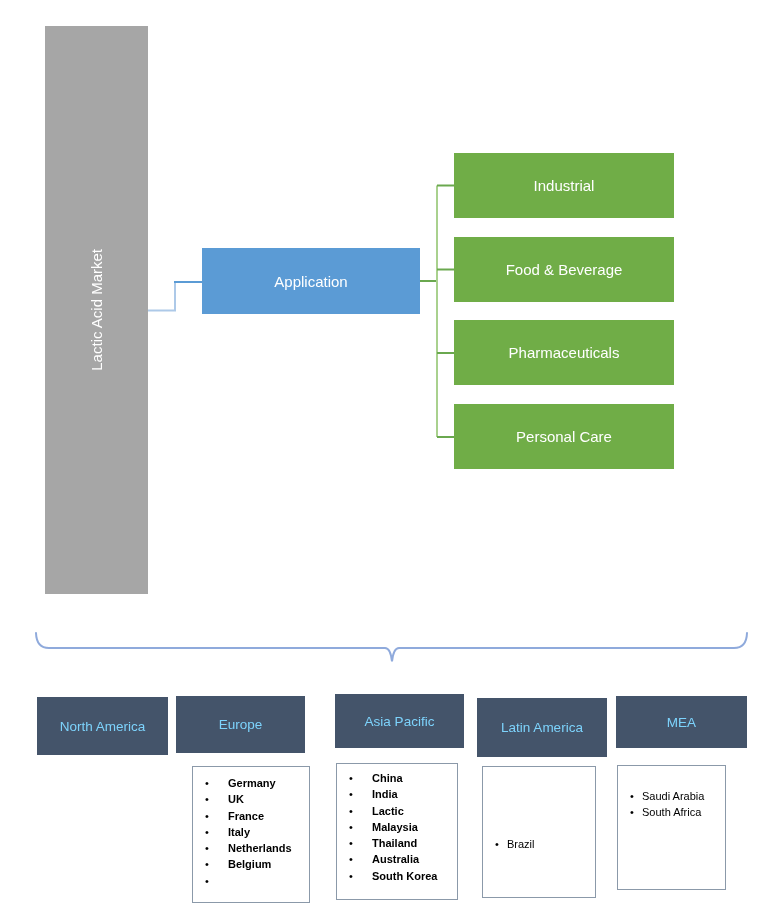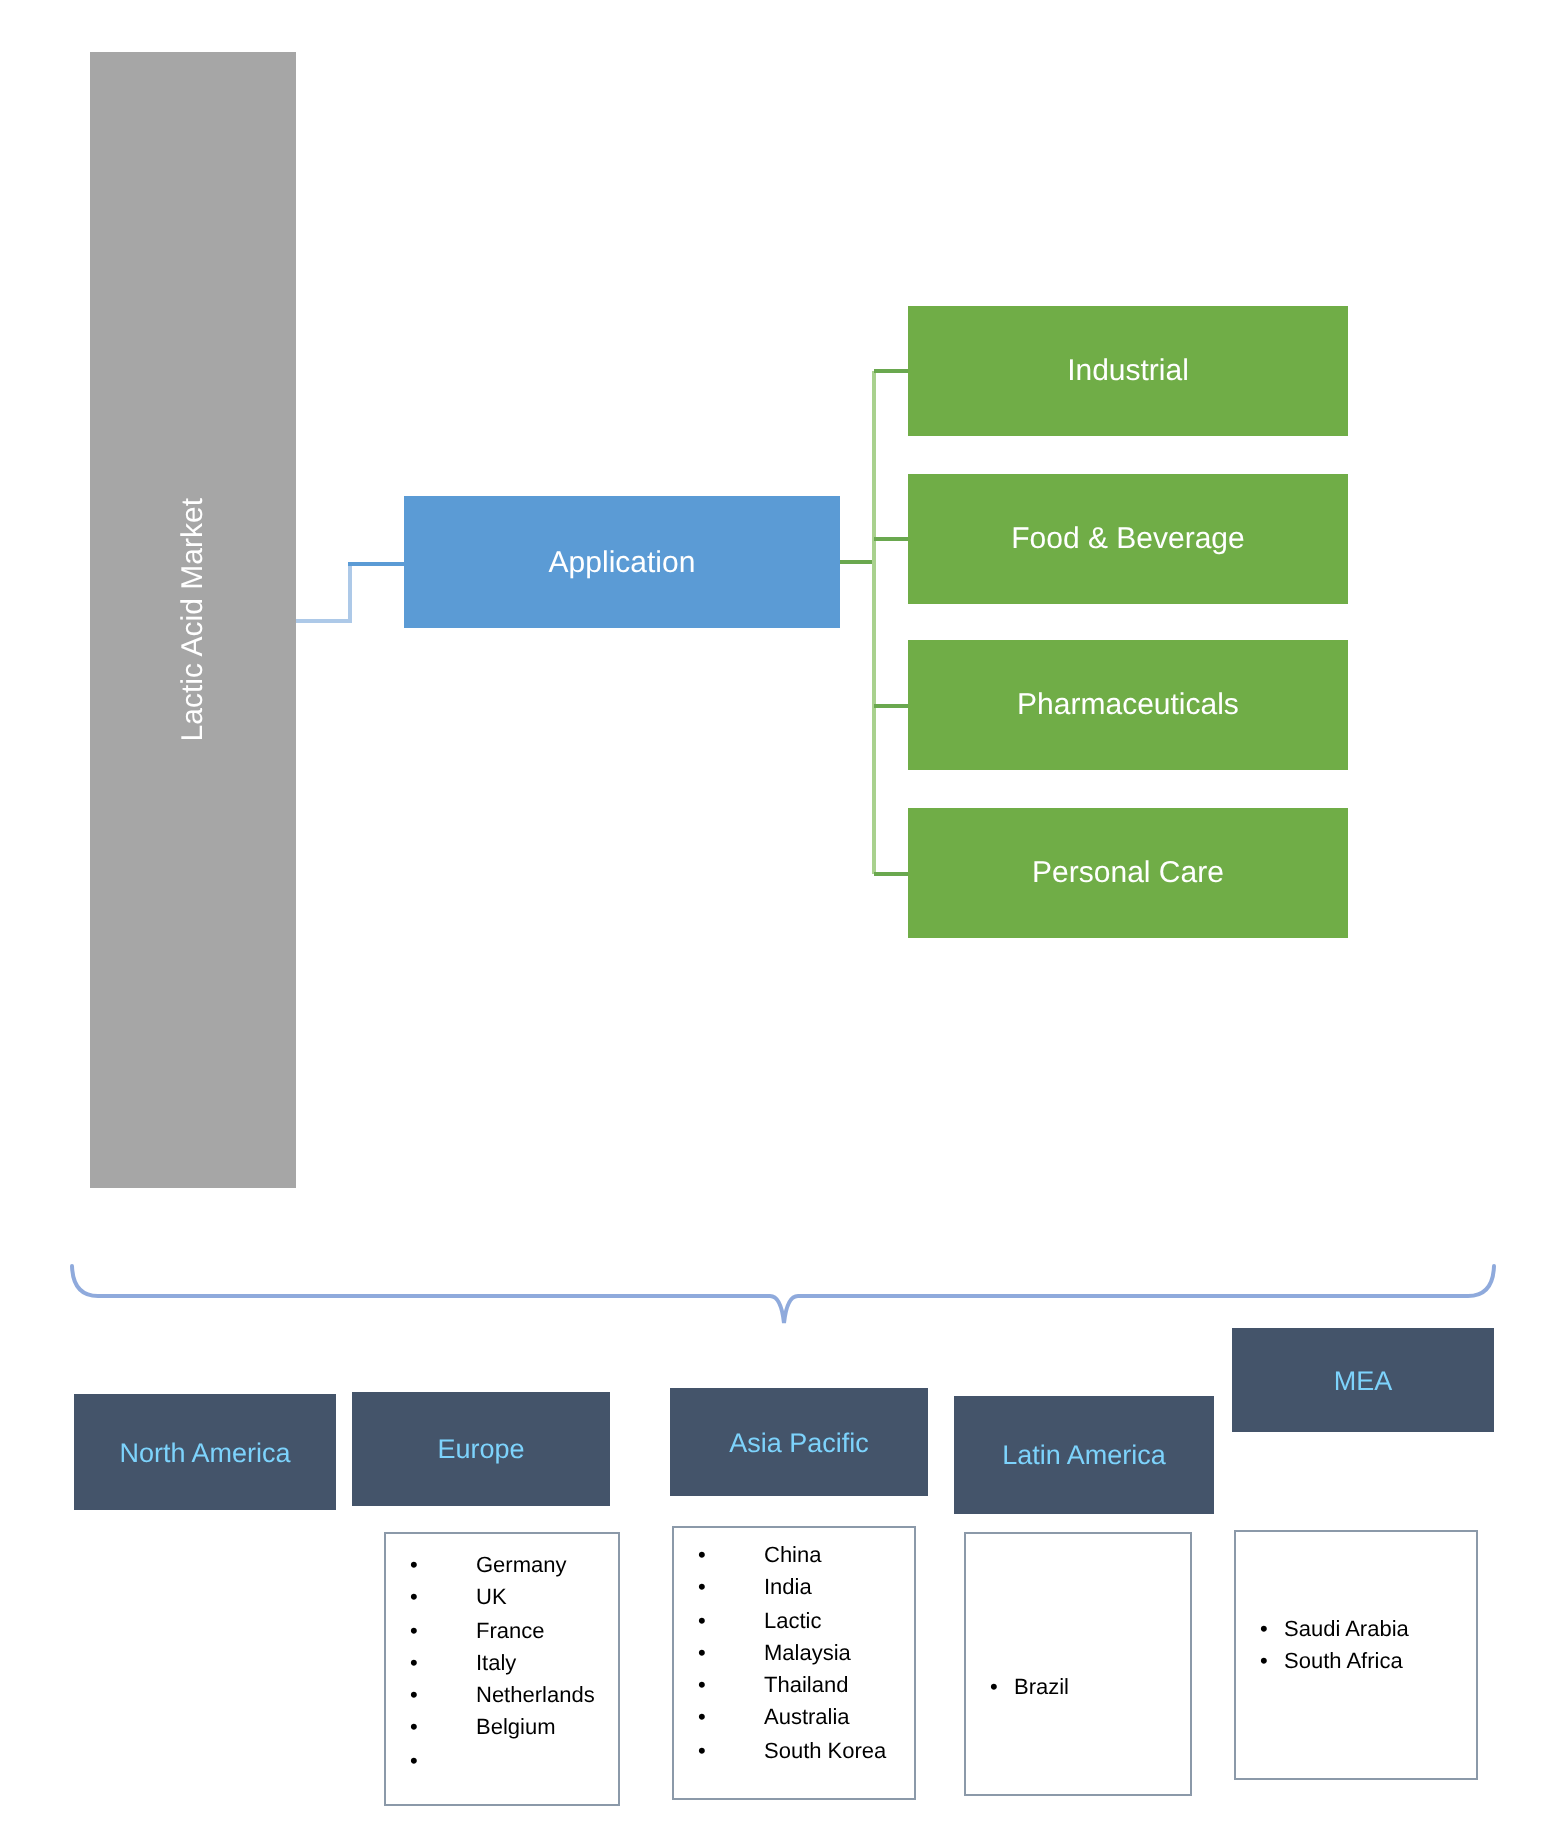--- a/index.html
+++ b/index.html
@@ -22,35 +22,35 @@
         font-size:15px;display:flex;align-items:center;justify-content:center;}
   .leaf.l0{top:153px;} .leaf.l1{top:237px;} .leaf.l2{top:320px;} .leaf.l3{top:404px;}
 
   
   .rh{position:absolute;background:#44546A;color:#7dd3fc;font-size:13.5px;
       display:flex;align-items:center;justify-content:center;}
   .rh.c0{left:37px;top:697px;width:131px;height:58px;}
   .rh.c1{left:176px;top:696px;width:129px;height:57px;}
   .rh.c2{left:335px;top:694px;width:129px;height:54px;}
   .rh.c3{left:477px;top:698px;width:130px;height:59px;}
-  .rh.c4{left:616px;top:664px;width:131px;height:52px;}
+  .rh.c4{left:616px;top:696px;width:131px;height:52px;}
 
   
   .lb{position:absolute;box-sizing:border-box;background:#ffffff;border:1.5px solid #8B99A9;
       font-size:11px;color:#000000;padding-left:10px;padding-right:4px;}
   .lb.c0{left:46px;top:765px;width:116px;height:118px;padding-top:22px;}
   .lb.c1{left:192px;top:766px;width:118px;height:137px;padding-top:8px;}
   .lb.c2{left:336px;top:763px;width:122px;height:137px;padding-top:6px;}
   .lb.c3{left:482px;top:766px;width:114px;height:132px;padding-top:69px;}
-  .lb.c4{left:617px;top:765px;width:122px;height:125px;padding-top:41px;}
+  .lb.c4{left:617px;top:765px;width:109px;height:125px;padding-top:22px;}
   .li{display:flex;align-items:baseline;line-height:16.3px;white-space:nowrap;}
   .lb.c0 .li{line-height:19px;}
   .li::before{content:"\2022";flex:none;width:9px;padding-left:2px;}
   .li-text{margin-left:3px;}
-  .tabbed .li-text{margin-left:24px;}
+  .tabbed .li-text{margin-left:14px;font-weight:bold;}
 </style>
 </head>
 <body>
 
 <div class="canvas">
 
   <svg class="overlay" width="784" height="916" viewBox="0 0 784 916" xmlns="http://www.w3.org/2000/svg">
 
     <path d="M147,310.5 H175 V282" fill="none" stroke="#ADC9E8" stroke-width="2"></path>
     <path d="M174,282 H202" fill="none" stroke="#5B9BD5" stroke-width="2"></path>

